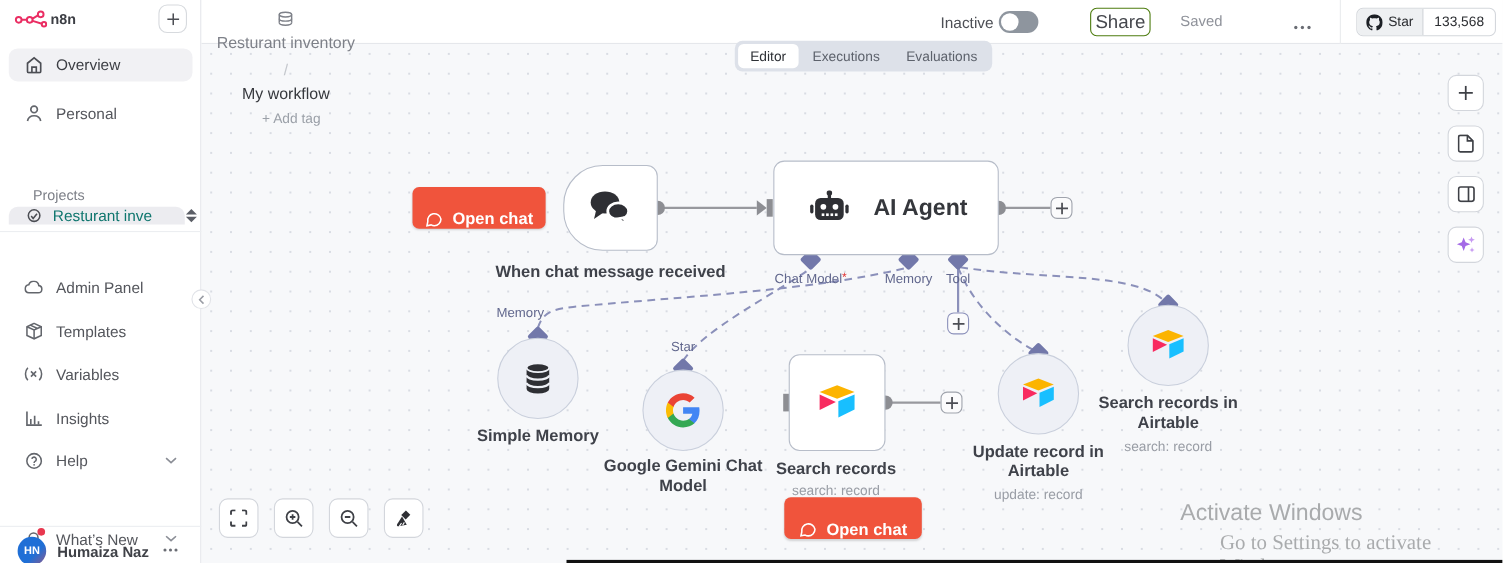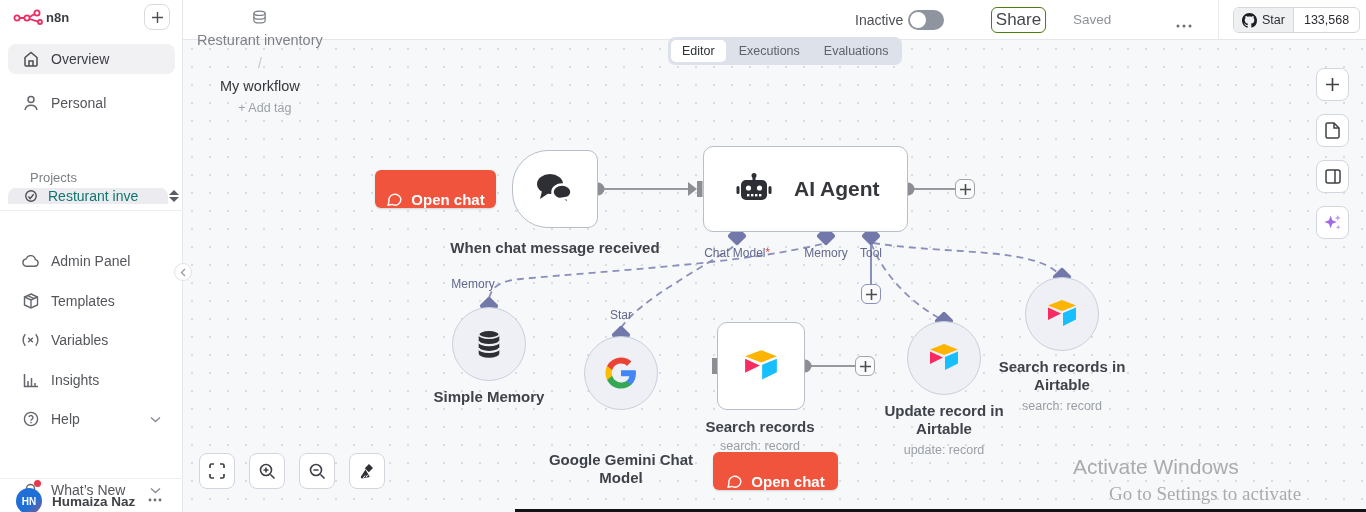--- a/index.html
+++ b/index.html
@@ -184,21 +184,21 @@
 
     <div class="port-label" style="left:438px; top:268px;">Star</div>
     <div class="node-circle" style="left:401px; top:296px;">
       <svg width="34" height="34" viewBox="0 0 24 24">
         <path fill="#4285F4" d="M22.56 12.25c0-.78-.07-1.53-.2-2.25H12v4.26h5.92c-.26 1.37-1.04 2.53-2.21 3.31v2.77h3.57c2.08-1.92 3.28-4.74 3.28-8.09z"></path>
         <path fill="#34A853" d="M12 23c2.97 0 5.46-.98 7.28-2.66l-3.57-2.77c-.98.66-2.23 1.06-3.71 1.06-2.86 0-5.29-1.93-6.16-4.53H2.18v2.84C3.99 20.53 7.7 23 12 23z"></path>
         <path fill="#FBBC05" d="M5.84 14.09c-.22-.66-.35-1.36-.35-2.09s.13-1.43.35-2.09V7.07H2.18C1.43 8.55 1 10.22 1 12s.43 3.45 1.18 4.93l2.85-2.22.81-.62z"></path>
         <path fill="#EA4335" d="M12 5.38c1.62 0 3.06.56 4.21 1.64l3.15-3.15C17.45 2.09 14.97 1 12 1 7.7 1 3.99 3.47 2.18 7.07l3.66 2.84c.87-2.6 3.3-4.53 6.16-4.53z"></path>
       </svg>
     </div>
-    <div class="node-label" style="left:438px; top:375px; width:160px;margin-top:36px;">Google Gemini Chat Model</div>
+    <div class="node-label" style="left:438px; top:375px; width:160px;">Google Gemini Chat Model</div>
 
     <div class="node-rect" style="left:534px; top:282px; width:88px; height:88px; border-radius:10px;">
       <svg width="40" height="34" viewBox="0 0 34 30">
         <polygon points="17,1 31,6.5 17,12 3,6.5" fill="#fcb400"></polygon>
         <polygon points="18,14 31,8.5 31,20.5 18,27" fill="#18bfff"></polygon>
         <polygon points="3,8.5 16,14.5 3,21" fill="#f82b60"></polygon>
       </svg>
     </div>
     <div class="node-label" style="left:577px; top:378px; width:170px;">Search records</div>
     <div class="node-sub" style="left:577px; top:399px;">search: record</div>

